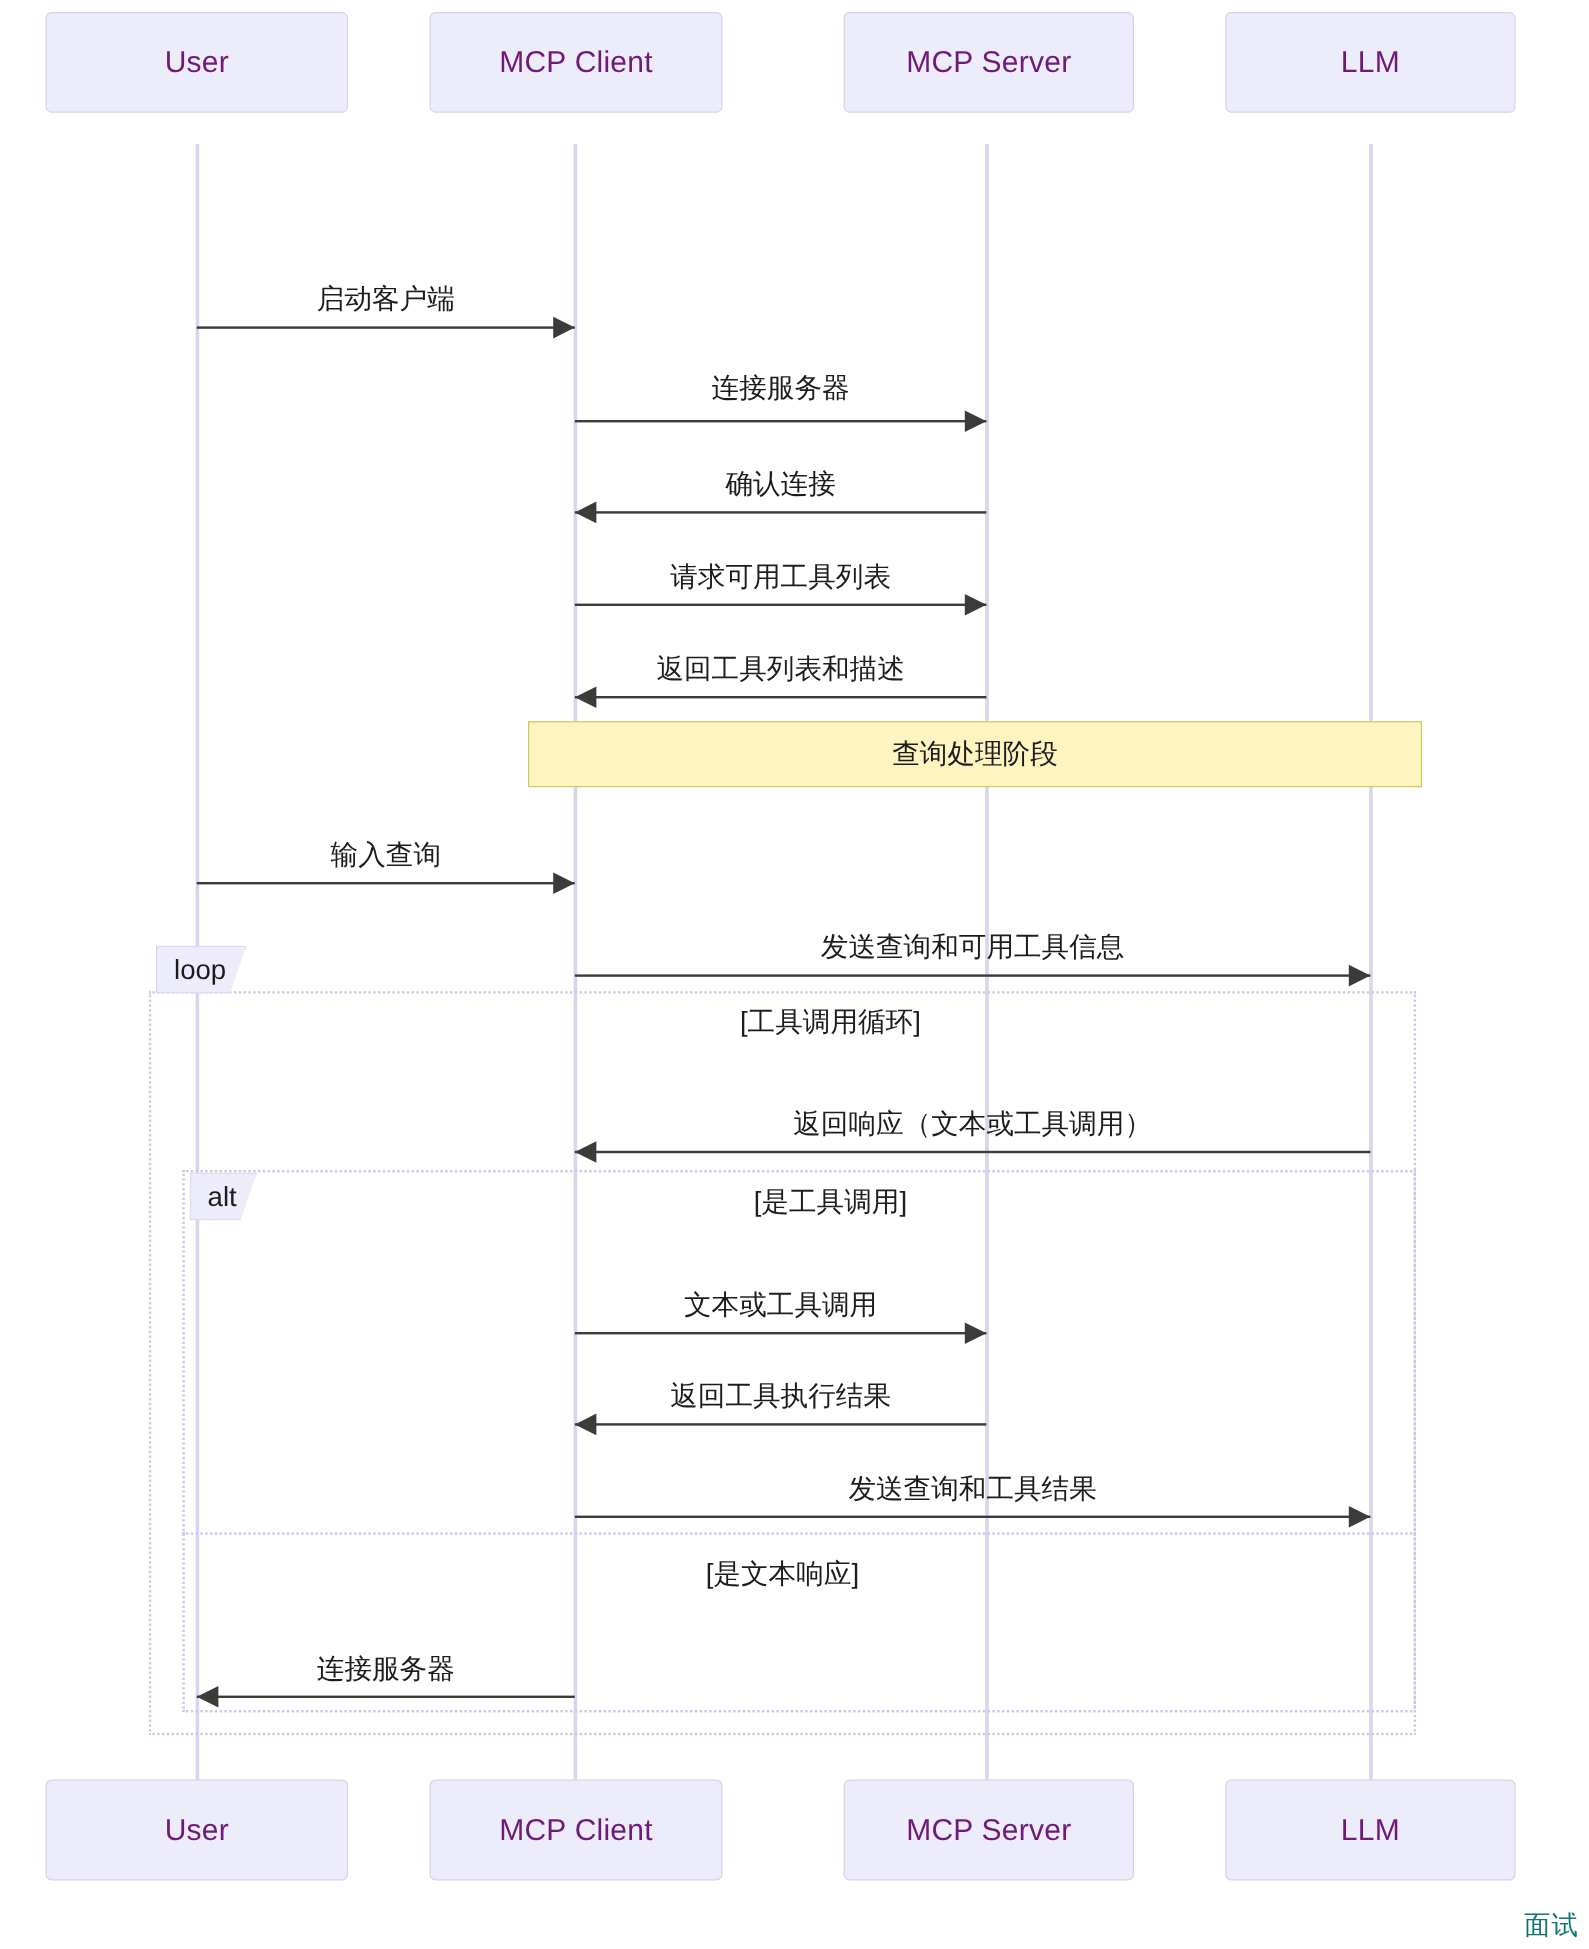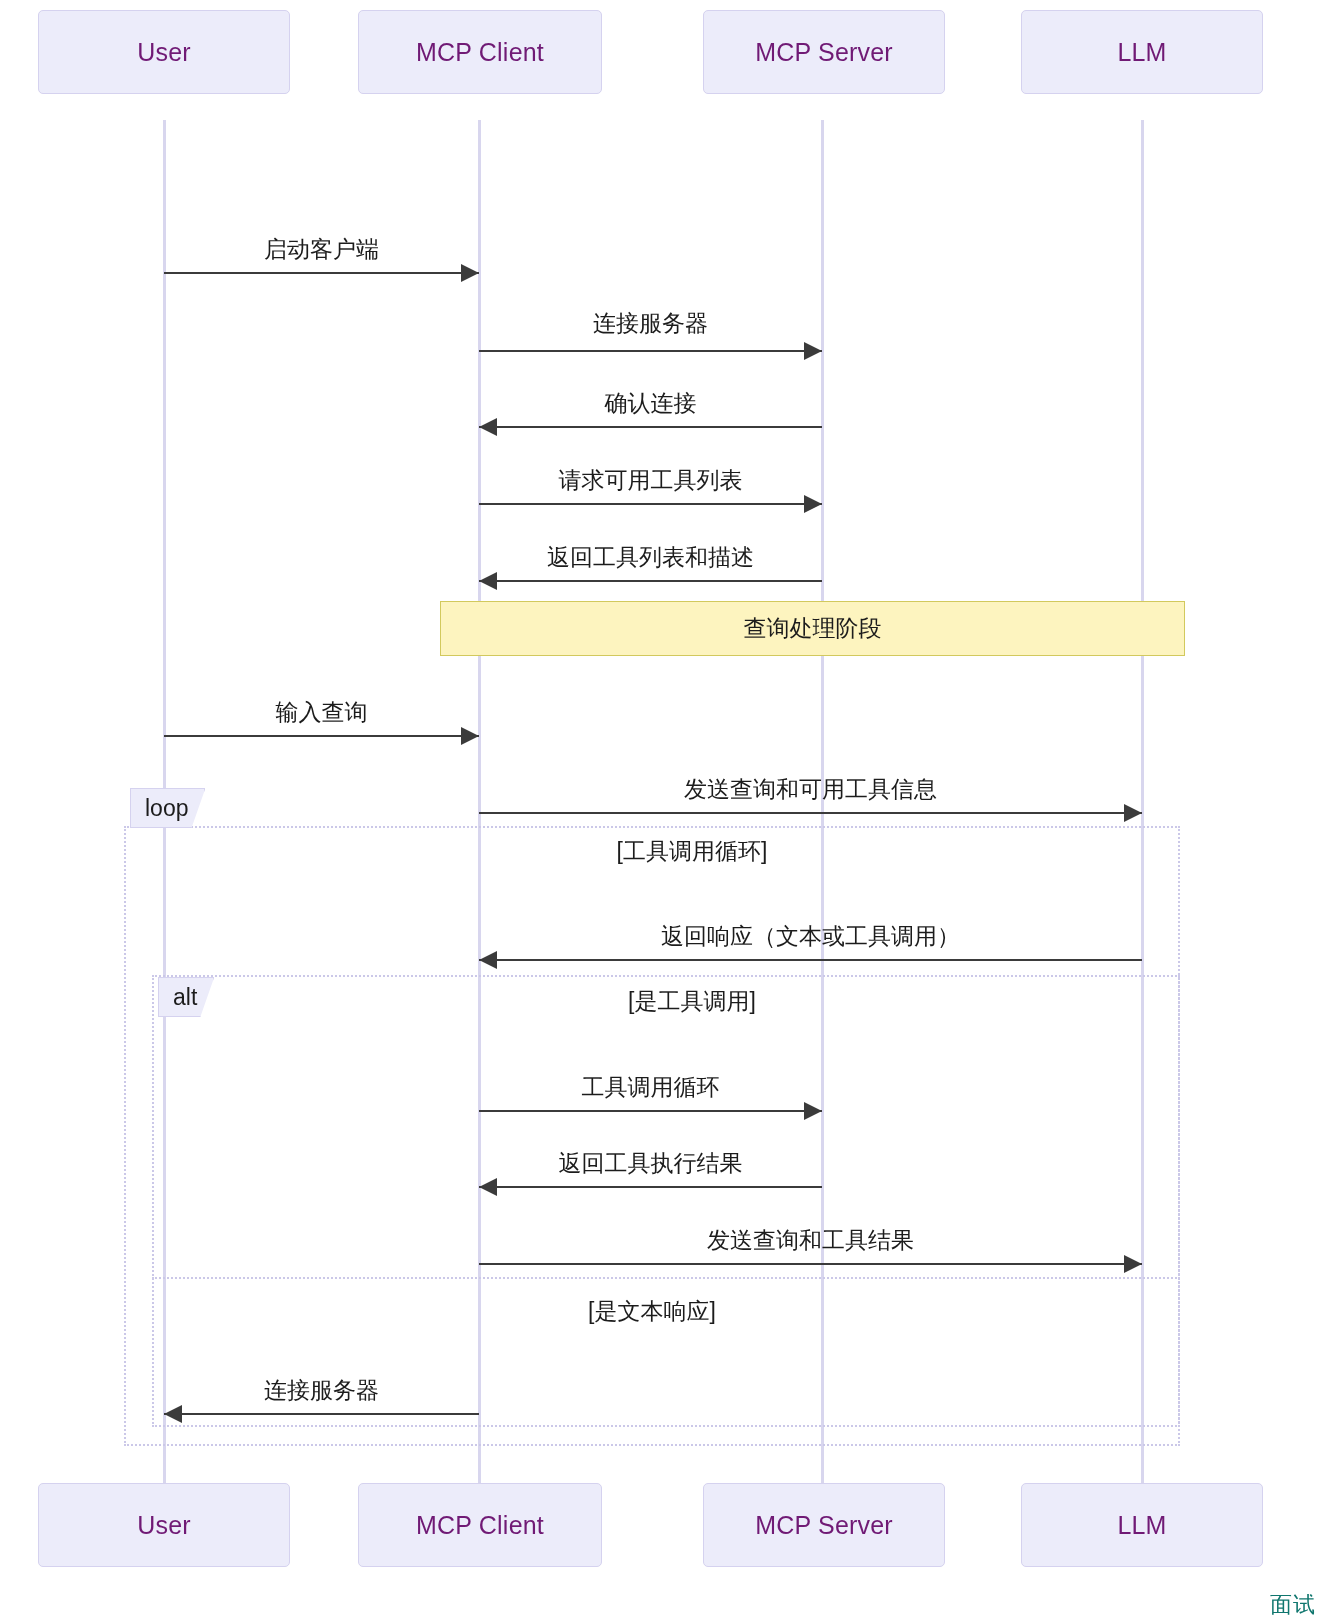--- a/index.html
+++ b/index.html
@@ -185,21 +185,21 @@
     <div class="arrow-head right" style="left: 461px; top: 727px;"></div>
     <div class="msg-label" style="left: 321.5px; top: 697px;">输入查询</div>
     <div class="msg-line" style="left: 479px; top: 812px; width: 663px;"></div>
     <div class="arrow-head right" style="left: 1124px; top: 804px;"></div>
     <div class="msg-label" style="left: 810.5px; top: 774px;">发送查询和可用工具信息</div>
     <div class="msg-line" style="left: 479px; top: 959px; width: 663px;"></div>
     <div class="arrow-head left" style="left: 479px; top: 951px;"></div>
     <div class="msg-label" style="left: 810.5px; top: 921px;">返回响应（文本或工具调用）</div>
     <div class="msg-line" style="left: 479px; top: 1110px; width: 343px;"></div>
     <div class="arrow-head right" style="left: 804px; top: 1102px;"></div>
-    <div class="msg-label" style="left: 650.5px; top: 1072px;">工具调用循环</div>
+    <div class="msg-label" style="left: 650.5px; top: 1072px;">文本或工具调用</div>
     <div class="msg-line" style="left: 479px; top: 1186px; width: 343px;"></div>
     <div class="arrow-head left" style="left: 479px; top: 1178px;"></div>
     <div class="msg-label" style="left: 650.5px; top: 1148px;">返回工具执行结果</div>
     <div class="msg-line" style="left: 479px; top: 1263px; width: 663px;"></div>
     <div class="arrow-head right" style="left: 1124px; top: 1255px;"></div>
     <div class="msg-label" style="left: 810.5px; top: 1225px;">发送查询和工具结果</div>
     <div class="msg-line" style="left: 164px; top: 1413px; width: 315px;"></div>
     <div class="arrow-head left" style="left: 164px; top: 1405px;"></div>
     <div class="msg-label" style="left: 321.5px; top: 1375px;">连接服务器</div>
     <div class="watermark">面试</div>

